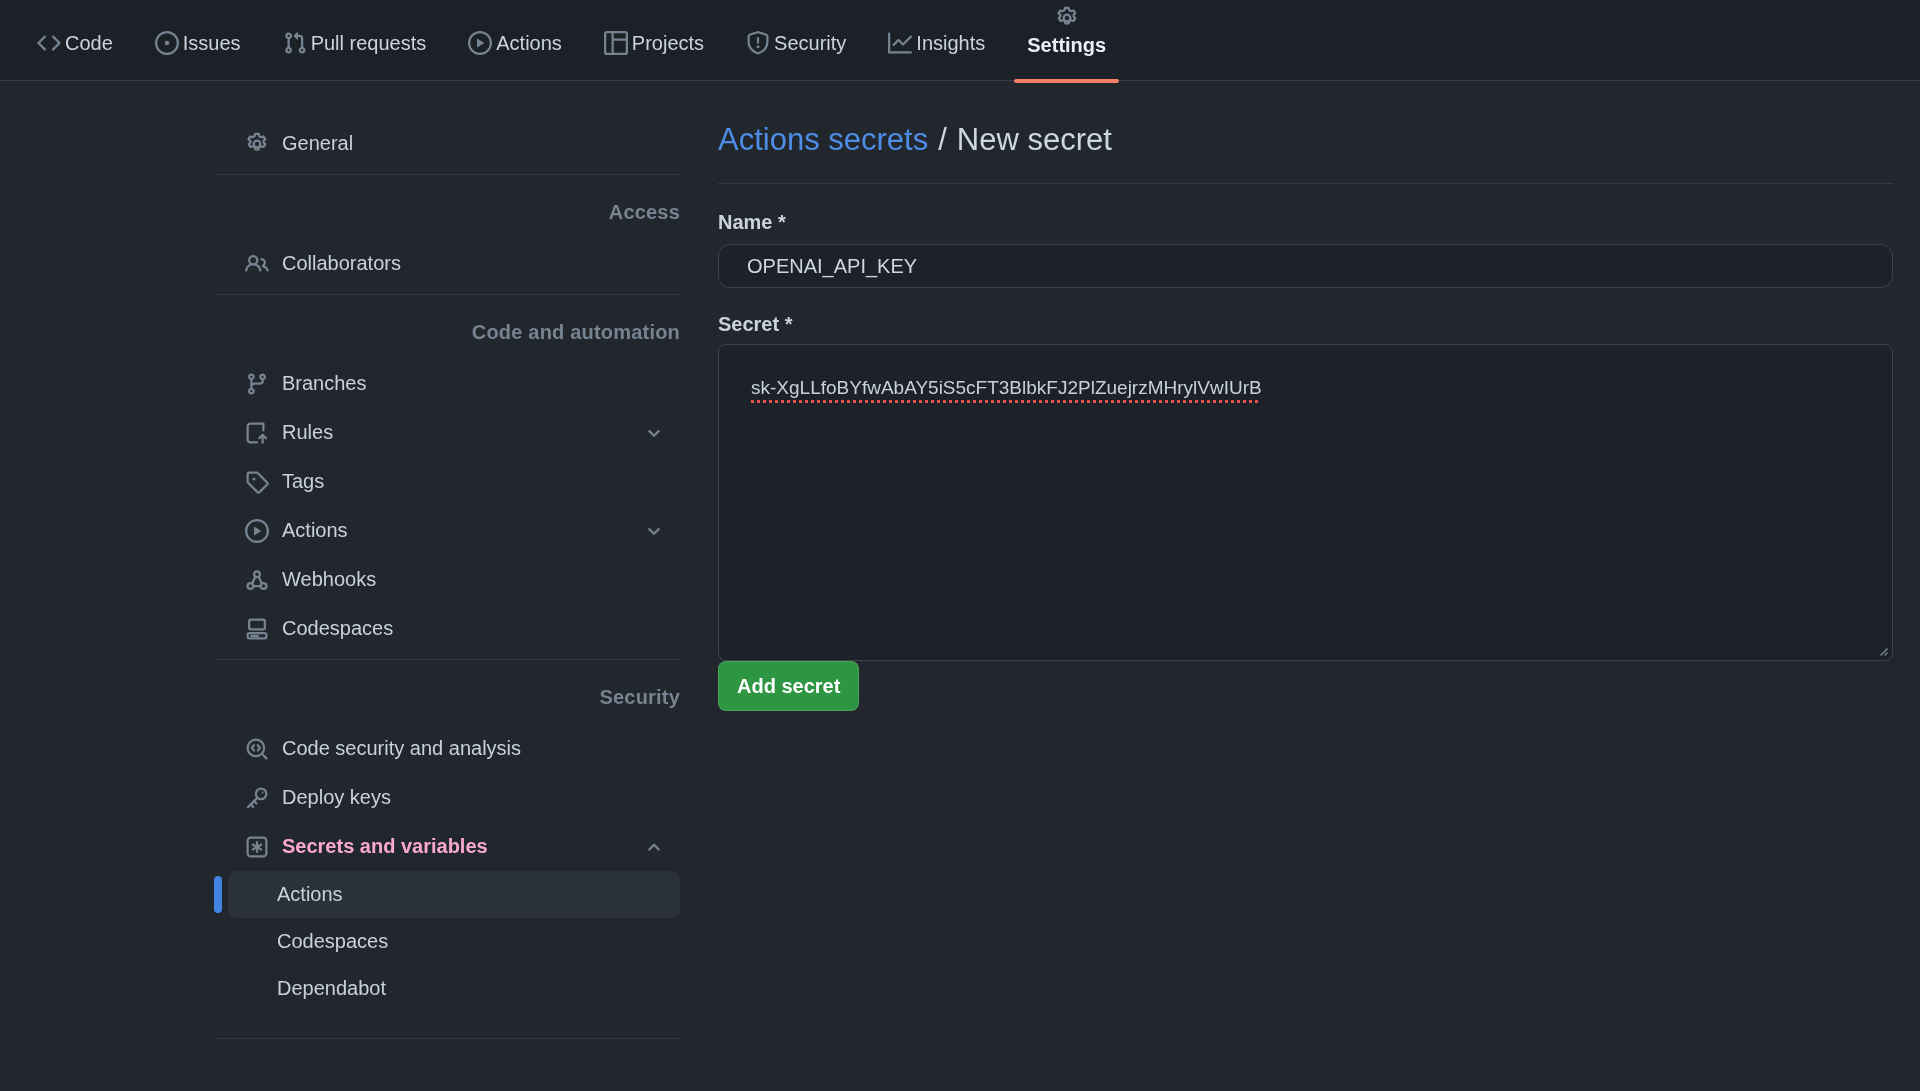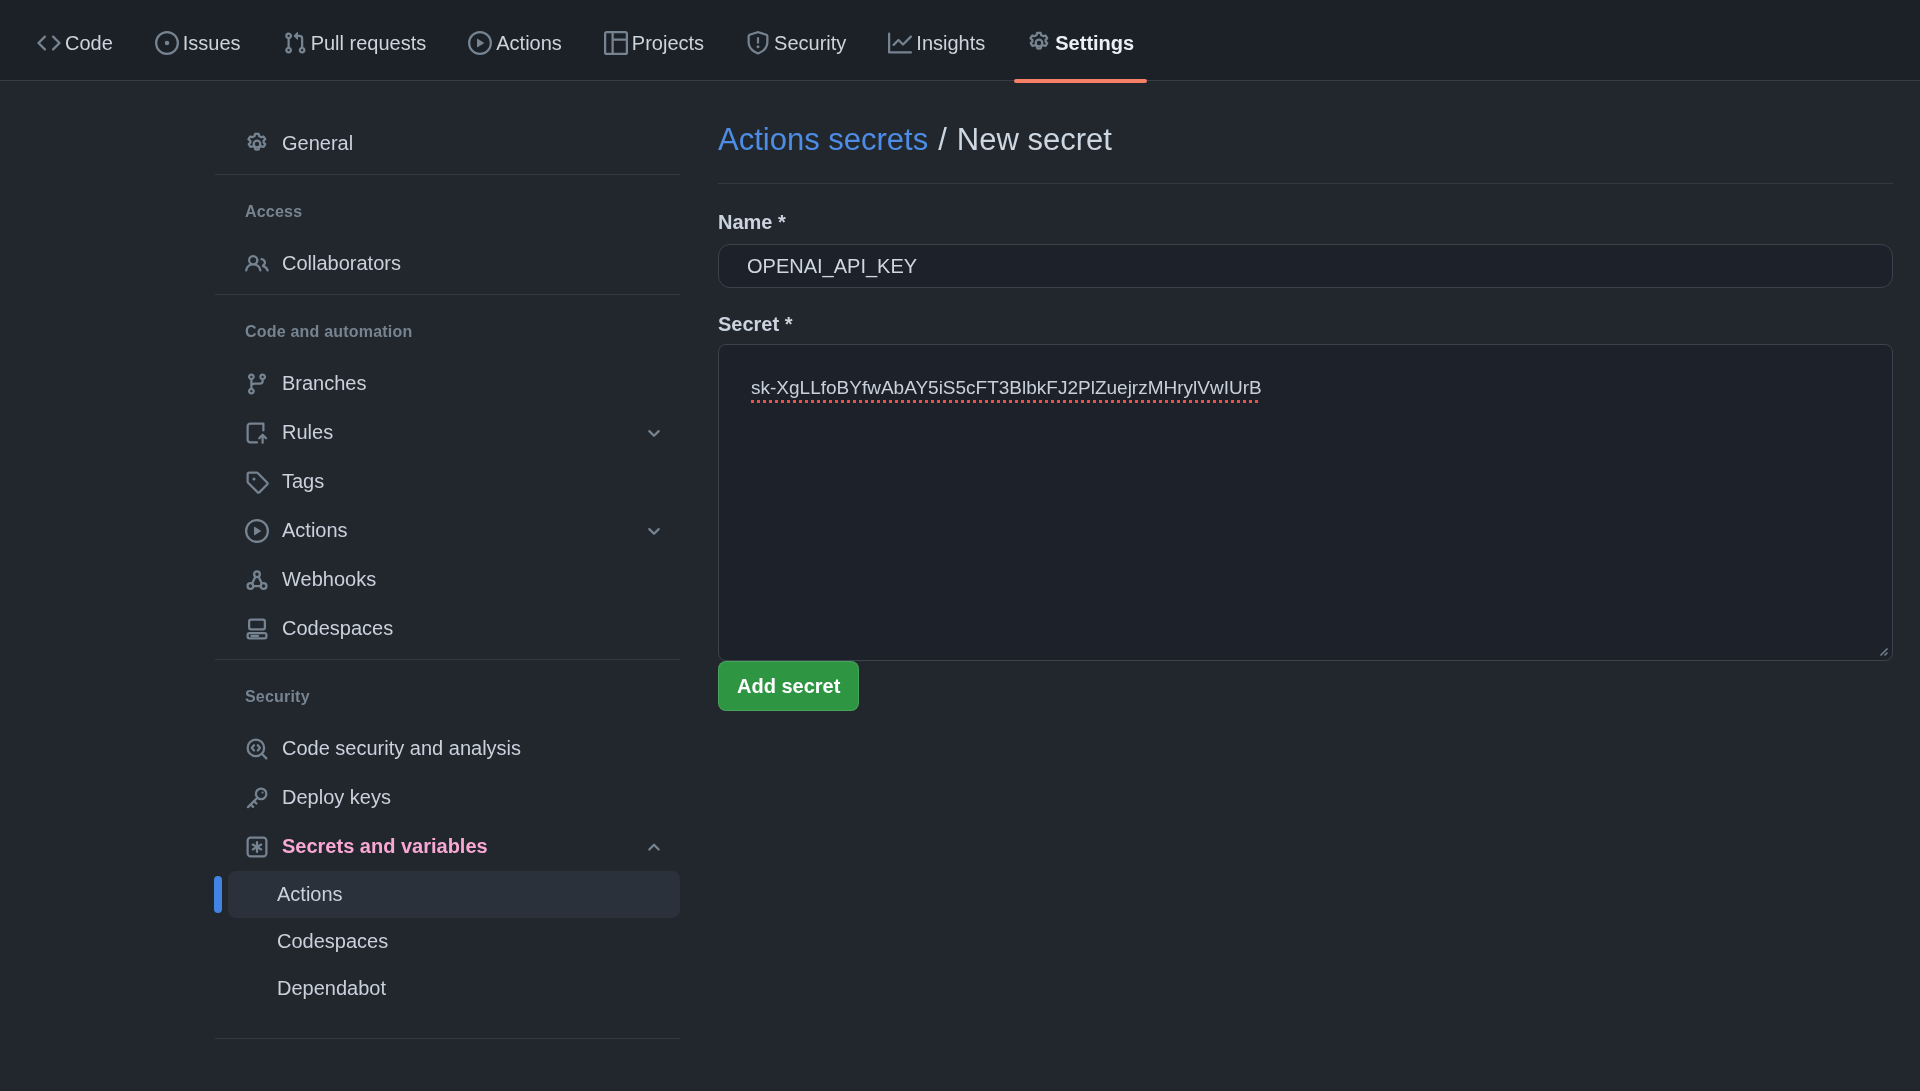--- a/index.html
+++ b/index.html
@@ -26,21 +26,21 @@
     align-items: center;
     gap: 4px;
     font-size: 20px;
     color: #ccd4dd;
     height: 100%;
     position: relative;
     cursor: pointer;
     text-decoration: none;
   }
   .tab .ticon { color: #768390; display: flex; flex: none; }
-  .tab.active { font-weight: bold; color: #eaf0f6; }
+  .tab.active { font-weight: bold; color: #eaf0f6; flex-direction: column; }
   .tab .underline {
     display: none;
   }
   .tab.active .underline {
     display: block;
     position: absolute;
     left: -13px; right: -13px; bottom: -3px;
     height: 4px;
     border-radius: 3px;
     background: #f78166;
@@ -64,27 +64,28 @@
     color: #c9d2dc;
     padding: 0 16px 0 30px;
     border-radius: 8px;
     cursor: pointer;
   }
   .side-item .sicon { color: #768390; display: flex; flex: none; }
   .side-item .chev { margin-left: auto; color: #768390; display: flex; flex: none; }
   .side-item.bold { font-weight: bold; color: #f9a8d4; }
   .side-hr { border: 0; border-top: 1px solid #333a44; margin: 6px 0; }
   .side-header {
-    font-size: 16px;
+    font-size: 20px;
     font-weight: bold;
     color: #768390;
     padding-left: 30px;
     margin: 26px 0 16px 0;
     line-height: 22px;
     letter-spacing: .2px;
+    text-align: right;
   }
   .sub-item {
     position: relative;
     margin-left: 13px;
     height: 47px;
     display: flex;
     align-items: center;
     padding-left: 49px;
     border-radius: 8px;
     font-size: 20px;

